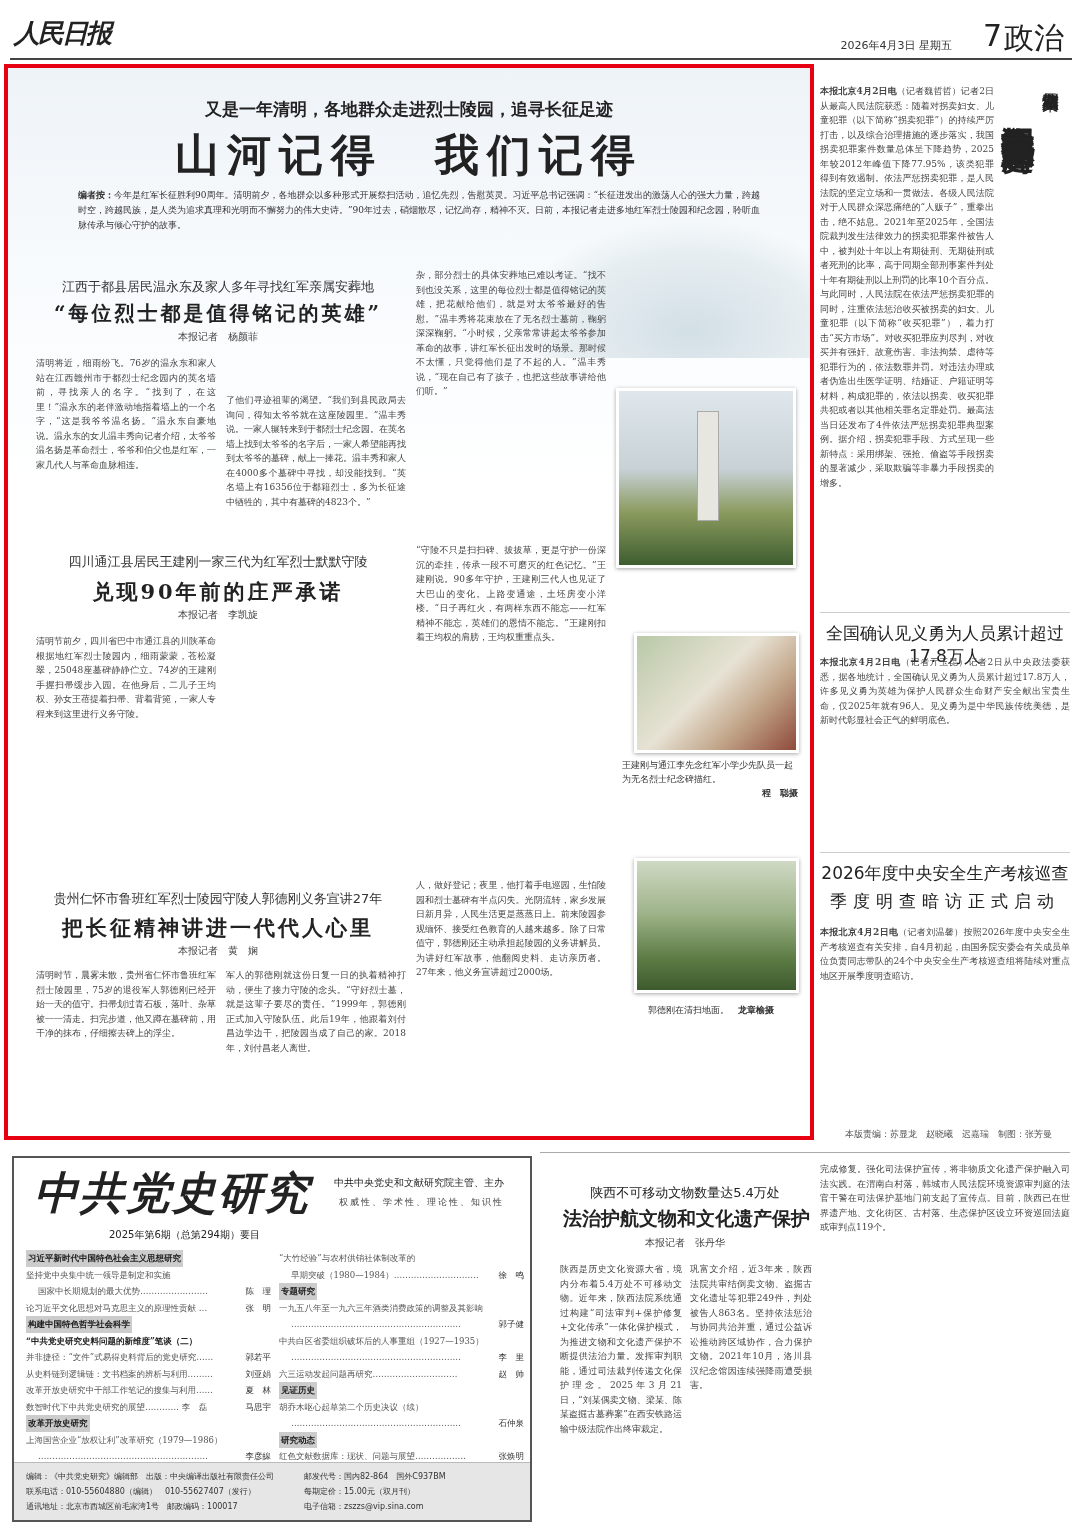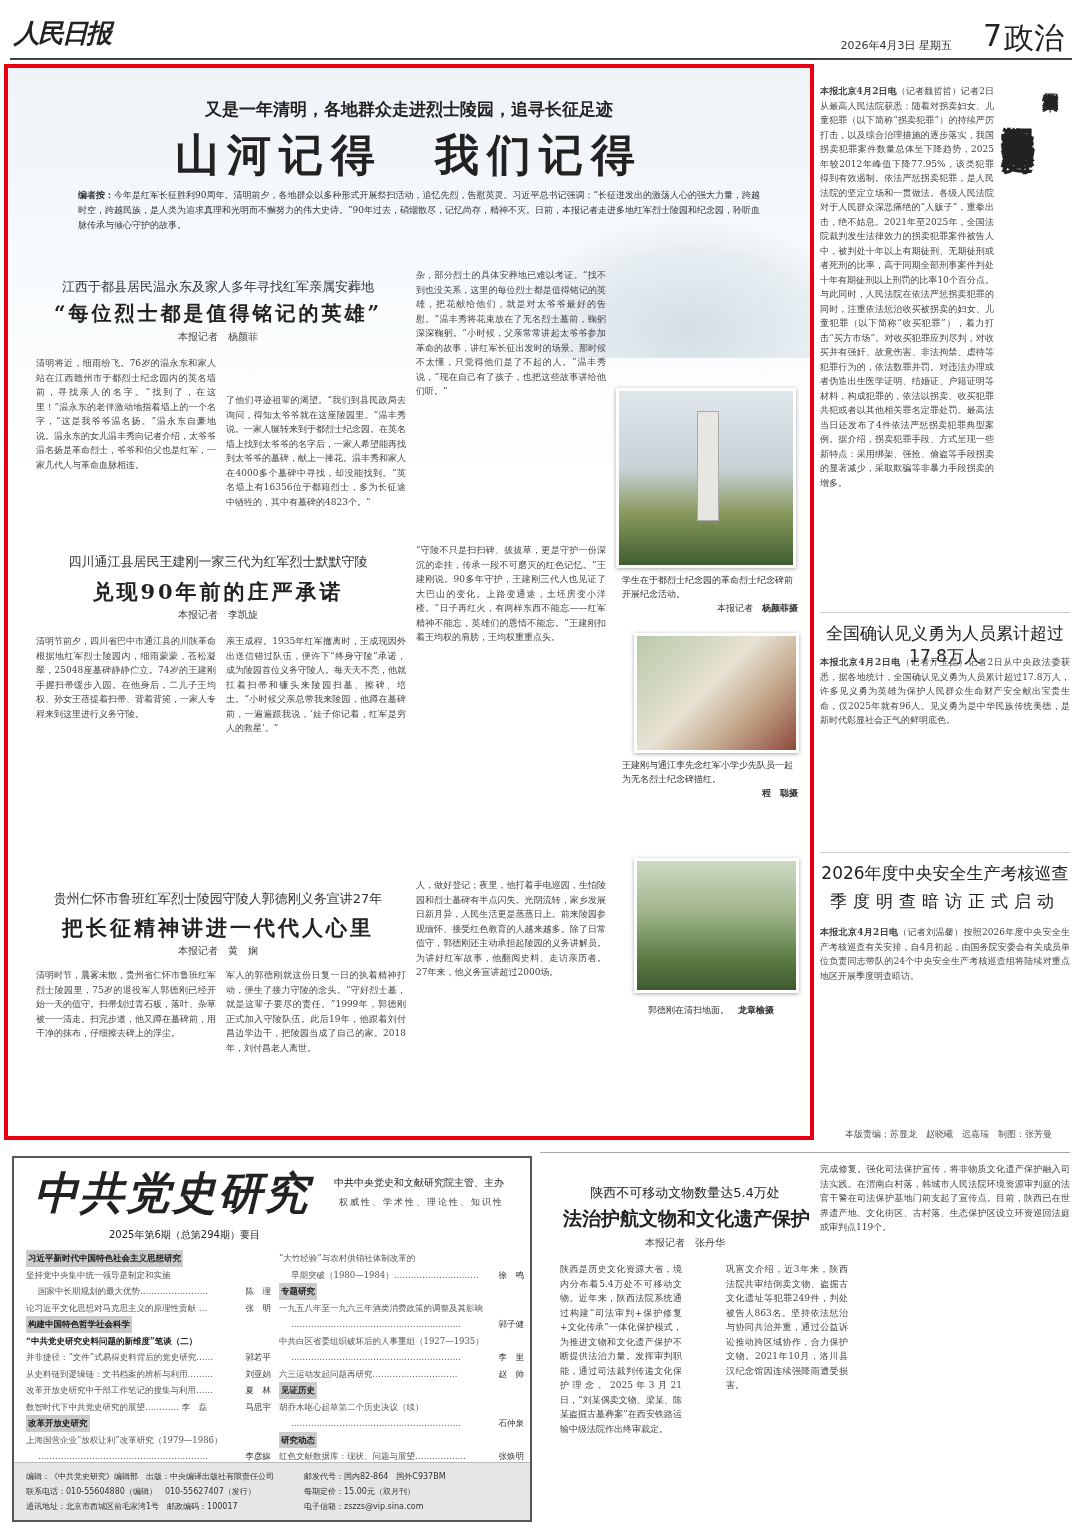--- a/index.html
+++ b/index.html
@@ -68,39 +68,34 @@
   <div class="col" style="left:28px;top:288px;width:180px;height:178px;">清明将近，细雨纷飞。76岁的温永东和家人站在江西赣州市于都烈士纪念园内的英名墙前，寻找亲人的名字。“找到了，在这里！”温永东的老伴激动地指着墙上的一个名字，“这是我爷爷温名扬。”温永东自豪地说。温永东的女儿温丰秀向记者介绍，太爷爷温名扬是革命烈士，爷爷和伯父也是红军，一家几代人与革命血脉相连。</div>
   <div class="col" style="left:218px;top:277px;width:180px;height:178px;margin-top:48px;">了他们寻迹祖辈的渴望。“我们到县民政局去询问，得知太爷爷就在这座陵园里。”温丰秀说。一家人辗转来到于都烈士纪念园。在英名墙上找到太爷爷的名字后，一家人希望能再找到太爷爷的墓碑，献上一捧花。温丰秀和家人在4000多个墓碑中寻找，却没能找到。“英名墙上有16356位于都籍烈士，多为长征途中牺牲的，其中有墓碑的4823个。”</div>
 
   <div class="col" style="left:408px;top:200px;width:190px;height:270px;">杂，部分烈士的具体安葬地已难以考证。“找不到也没关系，这里的每位烈士都是值得铭记的英雄，把花献给他们，就是对太爷爷最好的告慰。”温丰秀将花束放在了无名烈士墓前，鞠躬深深鞠躬。“小时候，父亲常常讲起太爷爷参加革命的故事，讲红军长征出发时的场景。那时候不太懂，只觉得他们是了不起的人。”温丰秀说，“现在自己有了孩子，也把这些故事讲给他们听。”</div>
   <div class="col" style="left:408px;top:475px;width:190px;height:305px;">“守陵不只是扫扫碑、拔拔草，更是守护一份深沉的牵挂，传承一段不可磨灭的红色记忆。”王建刚说。90多年守护，王建刚三代人也见证了大巴山的变化。上路变通途，土坯房变小洋楼。“日子再红火，有两样东西不能忘——红军精神不能忘，英雄们的恩情不能忘。”王建刚扣着王均权的肩膀，王均权重重点头。</div>
   <div class="col" style="left:408px;top:810px;width:190px;height:255px;">人，做好登记；夜里，他打着手电巡园，生怕陵园和烈士墓碑有半点闪失。光阴流转，家乡发展日新月异，人民生活更是蒸蒸日上。前来陵园参观缅怀、接受红色教育的人越来越多。除了日常值守，郭德刚还主动承担起陵园的义务讲解员。为讲好红军故事，他翻阅史料、走访亲历者。27年来，他义务宣讲超过2000场。</div>
 
   <div class="photo" style="left:608px;top:320px;width:180px;height:180px;background:linear-gradient(180deg,#dfe7ec 0%,#c7d1d6 45%,#8a9a5e 70%,#3e5d2f 100%);">
     <div style="position:absolute;left:78px;top:20px;width:22px;height:110px;background:#e8e6e0;border:1px solid #aaa;"></div>
   </div>
-  <div class="caption" style="left:614px;top:505px;width:176px;">
-    <span>学生在于都烈士纪念园的革命烈士纪念碑前开展纪念活动。</span><br>
-    <span style="display:block;text-align:right;"><span>本报记者</span>　<b>杨颜菲摄</b></span>
-  </div>
   <div class="photo" style="left:626px;top:565px;width:165px;height:120px;background:linear-gradient(135deg,#b9c9a8 0%,#e7e2d4 45%,#c2a68a 70%,#8f4a3a 100%);"></div>
   <div class="caption" style="left:614px;top:690px;width:176px;">
     <span>王建刚与通江李先念红军小学少先队员一起为无名烈士纪念碑描红。</span><br>
     <span style="display:block;text-align:right;"><b>程　聪摄</b></span>
   </div>
   <div class="photo" style="left:626px;top:790px;width:165px;height:135px;background:linear-gradient(180deg,#cfd9c4 0%,#9fb48a 40%,#5d7d45 75%,#3d5a2e 100%);"></div>
   <div class="caption" style="left:640px;top:935px;width:150px;">
     <span>郭德刚在清扫地面。</span>　<b>龙章榆摄</b>
   </div>
 
   <div class="art-kicker" style="left:20px;top:485px;width:380px;">四川通江县居民王建刚一家三代为红军烈士默默守陵</div>
   <div class="art-title" style="left:20px;top:510px;width:380px;font-size:21px;">兑现90年前的庄严承诺</div>
   <div class="byline" style="left:20px;top:540px;width:380px;">本报记者　李凯旋</div>
   <div class="col" style="left:28px;top:566px;width:180px;height:245px;">清明节前夕，四川省巴中市通江县的川陕革命根据地红军烈士陵园内，细雨蒙蒙，苍松凝翠，25048座墓碑静静伫立。74岁的王建刚手握扫帚缓步入园。在他身后，二儿子王均权、孙女王蓓提着扫帚、背着背篼，一家人专程来到这里进行义务守陵。</div>
-  <div class="col" style="left:218px;top:566px;width:180px;height:245px;">亲王成程。1935年红军撤离时，王成现因外出送信错过队伍，便许下“终身守陵”承诺，成为陵园首位义务守陵人。每天天不亮，他就扛着扫帚和镰头来陵园扫墓、擦碑、培土。“小时候父亲总带我来陵园，他蹲在墓碑前，一遍遍跟我说，‘娃子你记着，红军是穷人的救星’。”</div>
 
   <div class="art-kicker" style="left:20px;top:822px;width:380px;">贵州仁怀市鲁班红军烈士陵园守陵人郭德刚义务宣讲27年</div>
   <div class="art-title" style="left:20px;top:846px;width:380px;font-size:21px;">把长征精神讲进一代代人心里</div>
   <div class="byline" style="left:20px;top:876px;width:380px;">本报记者　黄　娴</div>
   <div class="col" style="left:28px;top:900px;width:180px;height:165px;">清明时节，晨雾未散，贵州省仁怀市鲁班红军烈士陵园里，75岁的退役军人郭德刚已经开始一天的值守。扫帚划过青石板，落叶、杂草被一一清走。扫完步道，他又蹲在墓碑前，用干净的抹布，仔细擦去碑上的浮尘。</div>
   <div class="col" style="left:218px;top:900px;width:180px;height:165px;">军人的郭德刚就这份日复一日的执着精神打动，便生了接力守陵的念头。“守好烈士墓，就是这辈子要尽的责任。”1999年，郭德刚正式加入守陵队伍。此后19年，他跟着刘付昌边学边干，把陵园当成了自己的家。2018年，刘付昌老人离世。</div>
 </div>
 
 <div class="vert-kicker">最高法发布典型案例</div>
 <div class="vert-title">拐卖犯罪案件数量总体呈下降趋势</div>
@@ -220,14 +215,14 @@
       <div>每期定价：15.00元（双月刊）</div>
       <div>电子信箱：zszzs@vip.sina.com</div>
     </div>
   </div>
 </div>
 
 <div class="bot-kicker">陕西不可移动文物数量达5.4万处</div>
 <div class="bot-title">法治护航文物和文化遗产保护</div>
 <div class="byline" style="left:560px;top:1236px;width:250px;">本报记者　张丹华</div>
 <div class="col" style="left:560px;top:1262px;width:122px;height:265px;">陕西是历史文化资源大省，境内分布着5.4万处不可移动文物。近年来，陕西法院系统通过构建“司法审判+保护修复+文化传承”一体化保护模式，为推进文物和文化遗产保护不断提供法治力量。发挥审判职能，通过司法裁判传递文化保护理念。2025年3月21日，“刘某偶卖文物、梁某、陈某盗掘古墓葬案”在西安铁路运输中级法院作出终审裁定。</div>
-<div class="col" style="left:690px;top:1262px;width:122px;height:265px;margin-left:36px;">巩富文介绍，近3年来，陕西法院共审结倒卖文物、盗掘古文化遗址等犯罪249件，判处被告人863名。坚持依法惩治与协同共治并重，通过公益诉讼推动跨区域协作，合力保护文物。2021年10月，洛川县汉纪念馆因连续强降雨遭受损害。</div>
+<div class="col" style="left:690px;top:1262px;width:122px;height:265px;">巩富文介绍，近3年来，陕西法院共审结倒卖文物、盗掘古文化遗址等犯罪249件，判处被告人863名。坚持依法惩治与协同共治并重，通过公益诉讼推动跨区域协作，合力保护文物。2021年10月，洛川县汉纪念馆因连续强降雨遭受损害。</div>
 <div class="col" style="left:820px;top:1162px;width:250px;height:365px;">完成修复。强化司法保护宣传，将非物质文化遗产保护融入司法实践。在渭南白村落，韩城市人民法院环境资源审判庭的法官干警在司法保护基地门前支起了宣传点。目前，陕西已在世界遗产地、文化街区、古村落、生态保护区设立环资巡回法庭或审判点119个。</div>
 
 </body></html>

